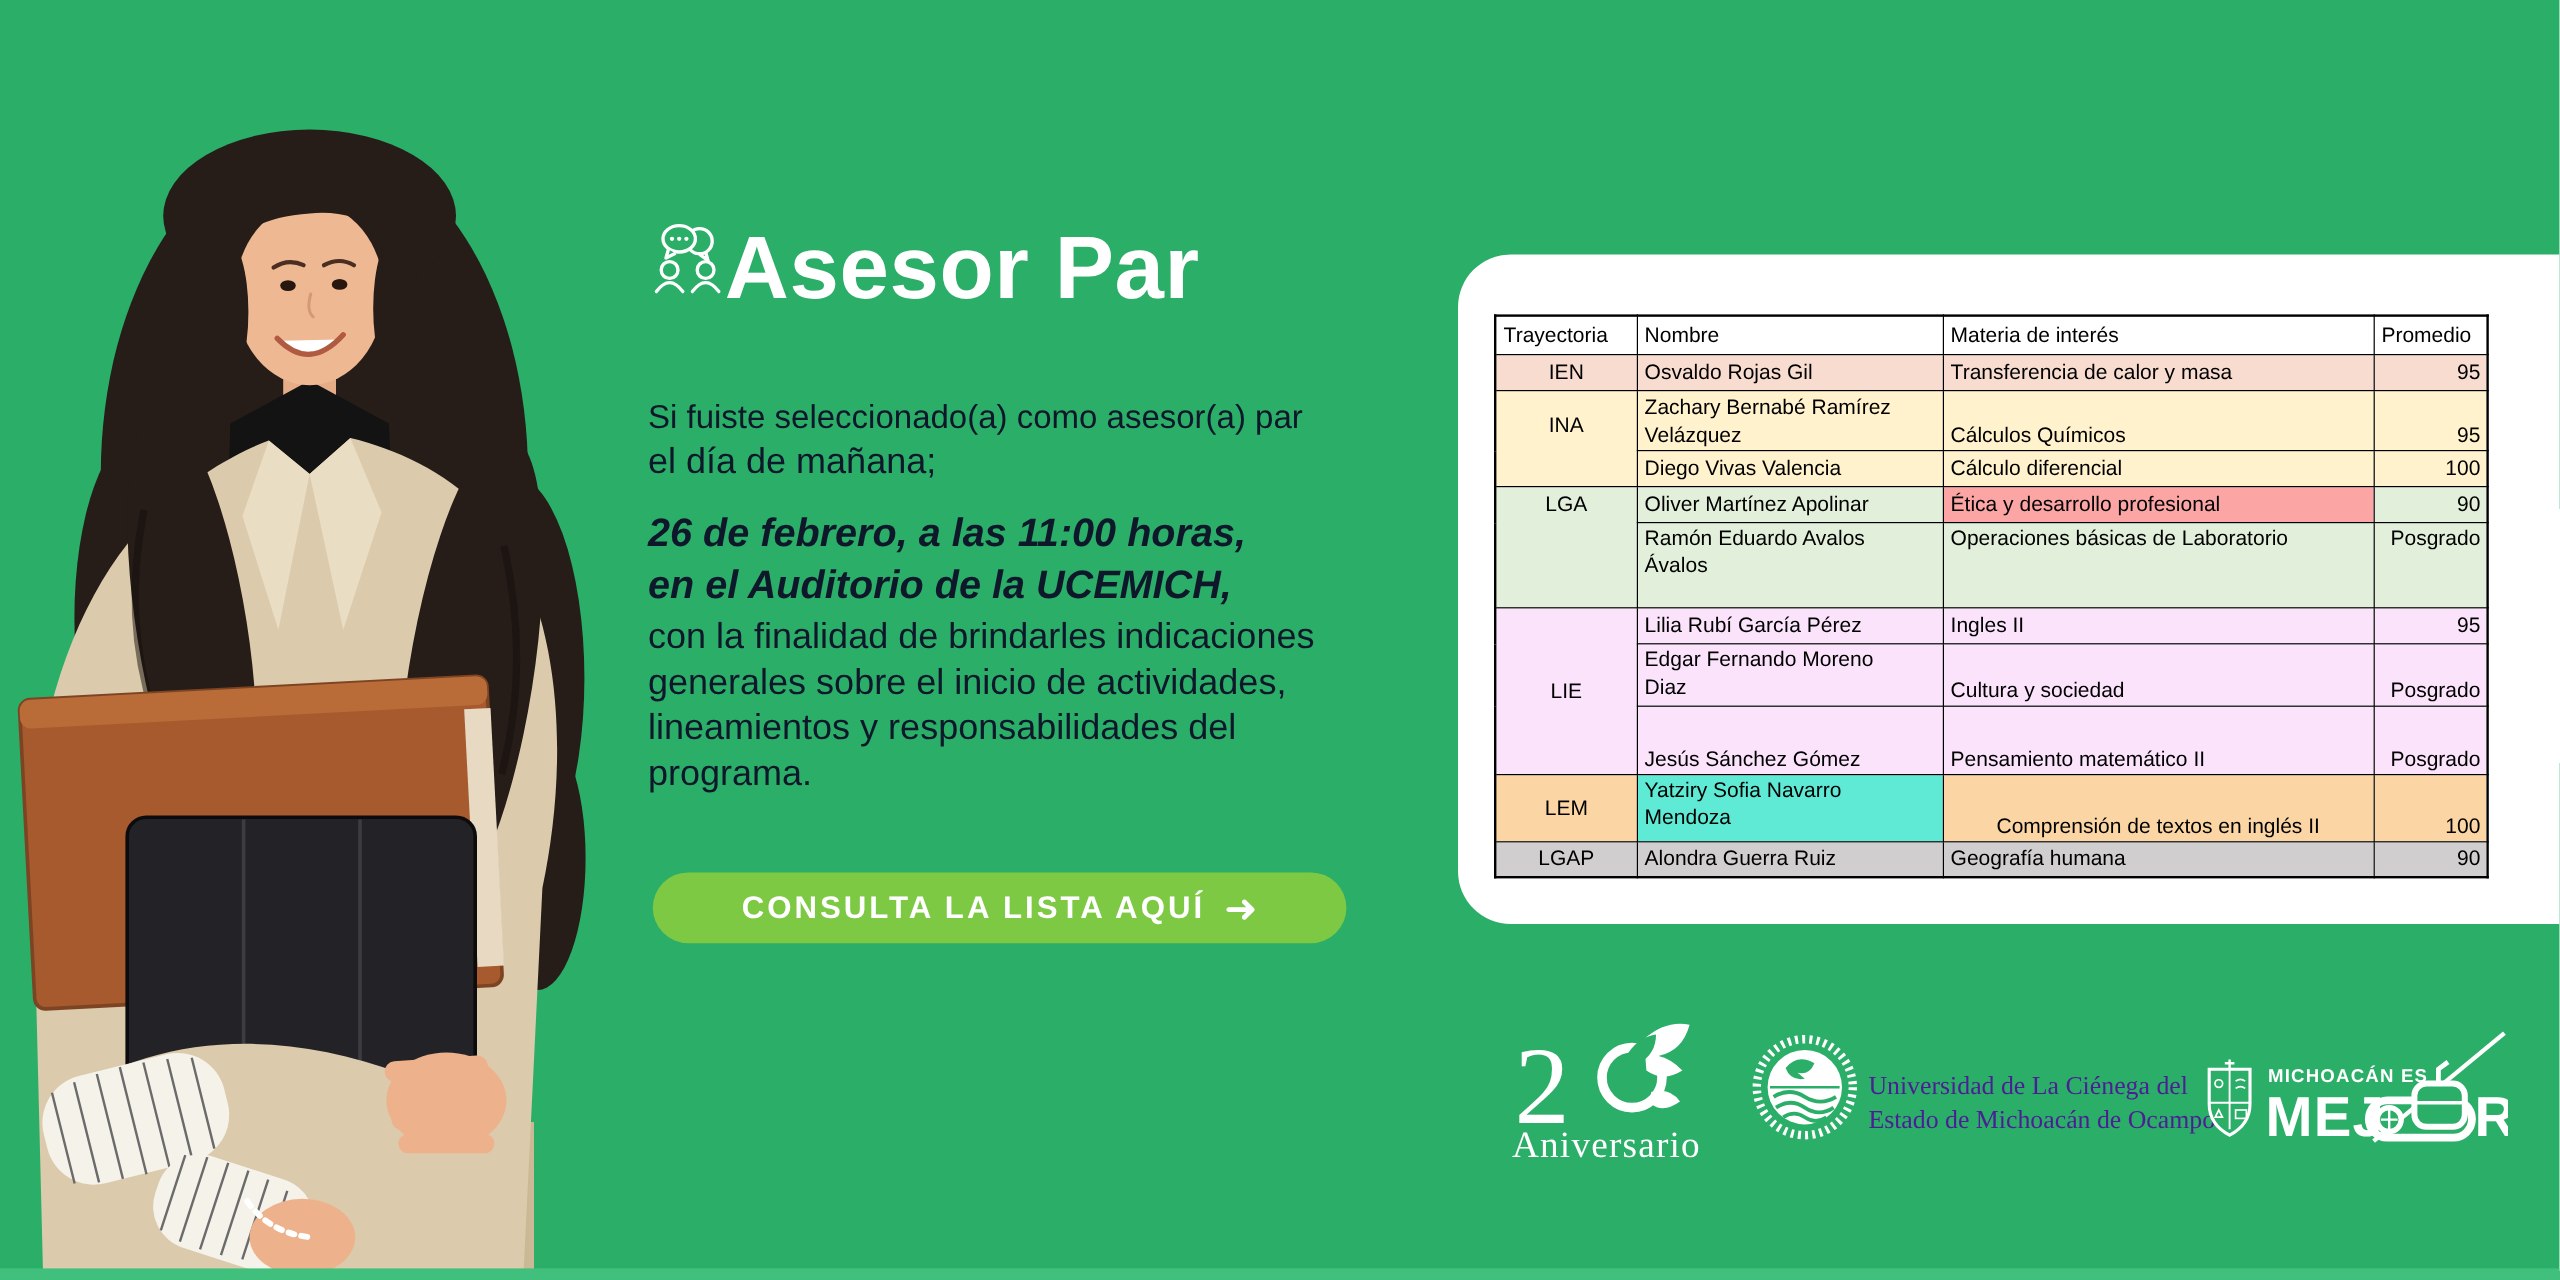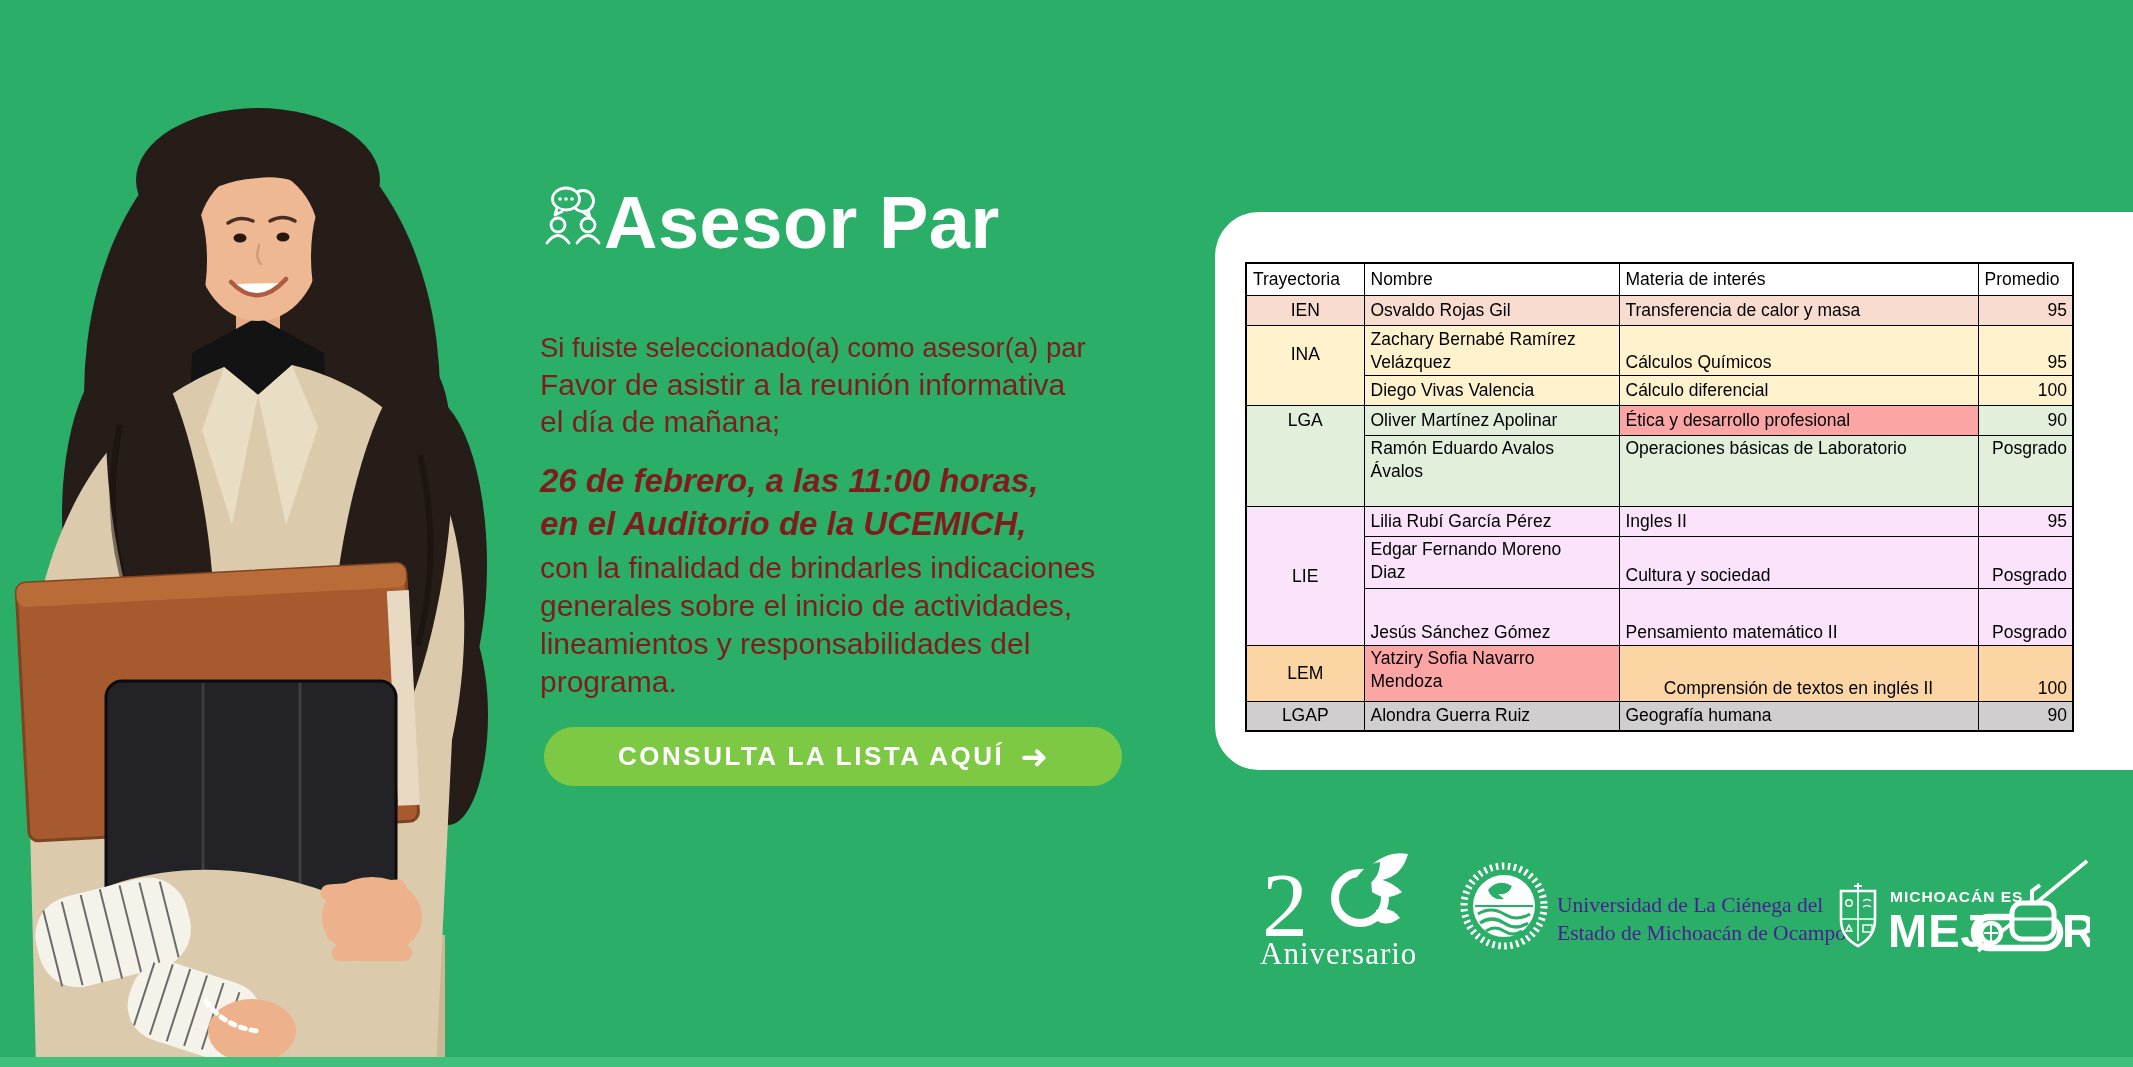--- a/index.html
+++ b/index.html
@@ -6,21 +6,21 @@
   .canvas{position:relative;width:2133px;height:1067px;background:#2BAE68;overflow:hidden;
           font-family:"Liberation Sans",sans-serif;}
   .bottom-strip{position:absolute;left:0;bottom:0;width:100%;height:10px;background:#41C07D;}
 
   
   .woman{position:absolute;left:0;top:95px;}
 
   
   .hero-icon{position:absolute;left:545px;top:183px;}
   .hero-title{position:absolute;left:604px;top:180px;font-size:74px;font-weight:bold;color:#fff;letter-spacing:0.5px;}
-  .copy{position:absolute;left:540px;top:329px;width:660px;color:#7f1d1d;}
+  .copy{position:absolute;left:540px;top:329px;width:660px;color:#0f172a;}
   .line-sm{font-size:27.5px;line-height:37px;}
   .line-lg{font-size:30px;line-height:37px;}
   .hl{font-size:33px;line-height:43px;font-weight:bold;font-style:italic;}
   .hl-block{margin-top:19px;}
   .body-block{margin-top:4px;}
   .body-line{font-size:30px;line-height:38px;}
 
   .cta{position:absolute;left:544px;top:727px;width:578px;height:59px;border-radius:30px;
        background:#7DC944;color:#fff;display:flex;align-items:center;justify-content:center;
        font-size:26px;font-weight:bold;letter-spacing:2.5px;cursor:pointer;border:none;
@@ -128,21 +128,20 @@
     <circle cx="13" cy="42" r="7" fill="none" stroke="#fff" stroke-width="2.8"></circle>
     <path d="M2,60 q 11,-15 22,0" fill="none" stroke="#fff" stroke-width="2.8" stroke-linecap="round"></path>
     <circle cx="43" cy="42" r="7" fill="none" stroke="#fff" stroke-width="2.8"></circle>
     <path d="M32,60 q 11,-15 22,0" fill="none" stroke="#fff" stroke-width="2.8" stroke-linecap="round"></path>
   </svg>
 
   <div class="hero-title">Asesor Par</div>
 
   <div class="copy">
     <div class="line-sm">Si fuiste seleccionado(a) como asesor(a) par</div>
-    <div class="line-lg">Favor de asistir a la reunión informativa</div>
     <div class="line-lg">el día de mañana;</div>
     <div class="hl-block">
       <div class="hl">26 de febrero, a las 11:00 horas,</div>
       <div class="hl">en el Auditorio de la UCEMICH,</div>
     </div>
     <div class="body-block">
       <div class="body-line">con la finalidad de brindarles indicaciones</div>
       <div class="body-line">generales sobre el inicio de actividades,</div>
       <div class="body-line">lineamientos y responsabilidades del</div>
       <div class="body-line">programa.</div>
@@ -210,21 +209,21 @@
             <td class="subject" style="background: rgb(251, 227, 251); vertical-align: bottom;">Cultura y sociedad</td>
             <td class="grade" style="background: rgb(251, 227, 251); vertical-align: bottom;">Posgrado</td>
           </tr>
           <tr style="height: 57px;">
             <td class="name" style="background: rgb(251, 227, 251); vertical-align: bottom;">Jesús Sánchez Gómez</td>
             <td class="subject" style="background: rgb(251, 227, 251); vertical-align: bottom;">Pensamiento matemático II</td>
             <td class="grade" style="background: rgb(251, 227, 251); vertical-align: bottom;">Posgrado</td>
           </tr>
           <tr style="height: 56px;">
             <td class="group" rowspan="1" style="background: rgb(251, 214, 164); vertical-align: middle;">LEM</td>
-            <td class="name" style="background: #fca5a5; vertical-align: top;">Yatziry Sofia Navarro<br>Mendoza</td>
+            <td class="name" style="background: #5eead4; vertical-align: top;">Yatziry Sofia Navarro<br>Mendoza</td>
             <td class="subject" style="background: rgb(251, 214, 164); vertical-align: bottom; text-align: center;">Comprensión de textos en inglés II</td>
             <td class="grade" style="background: rgb(251, 214, 164); vertical-align: bottom;">100</td>
           </tr>
           <tr style="height: 29px;">
             <td class="group" rowspan="1" style="background: rgb(208, 206, 206); vertical-align: middle;">LGAP</td>
             <td class="name" style="background: rgb(208, 206, 206); vertical-align: middle;">Alondra Guerra Ruiz</td>
             <td class="subject" style="background: rgb(208, 206, 206); vertical-align: middle;">Geografía humana</td>
             <td class="grade" style="background: rgb(208, 206, 206); vertical-align: middle;">90</td>
           </tr>
         </tbody>

